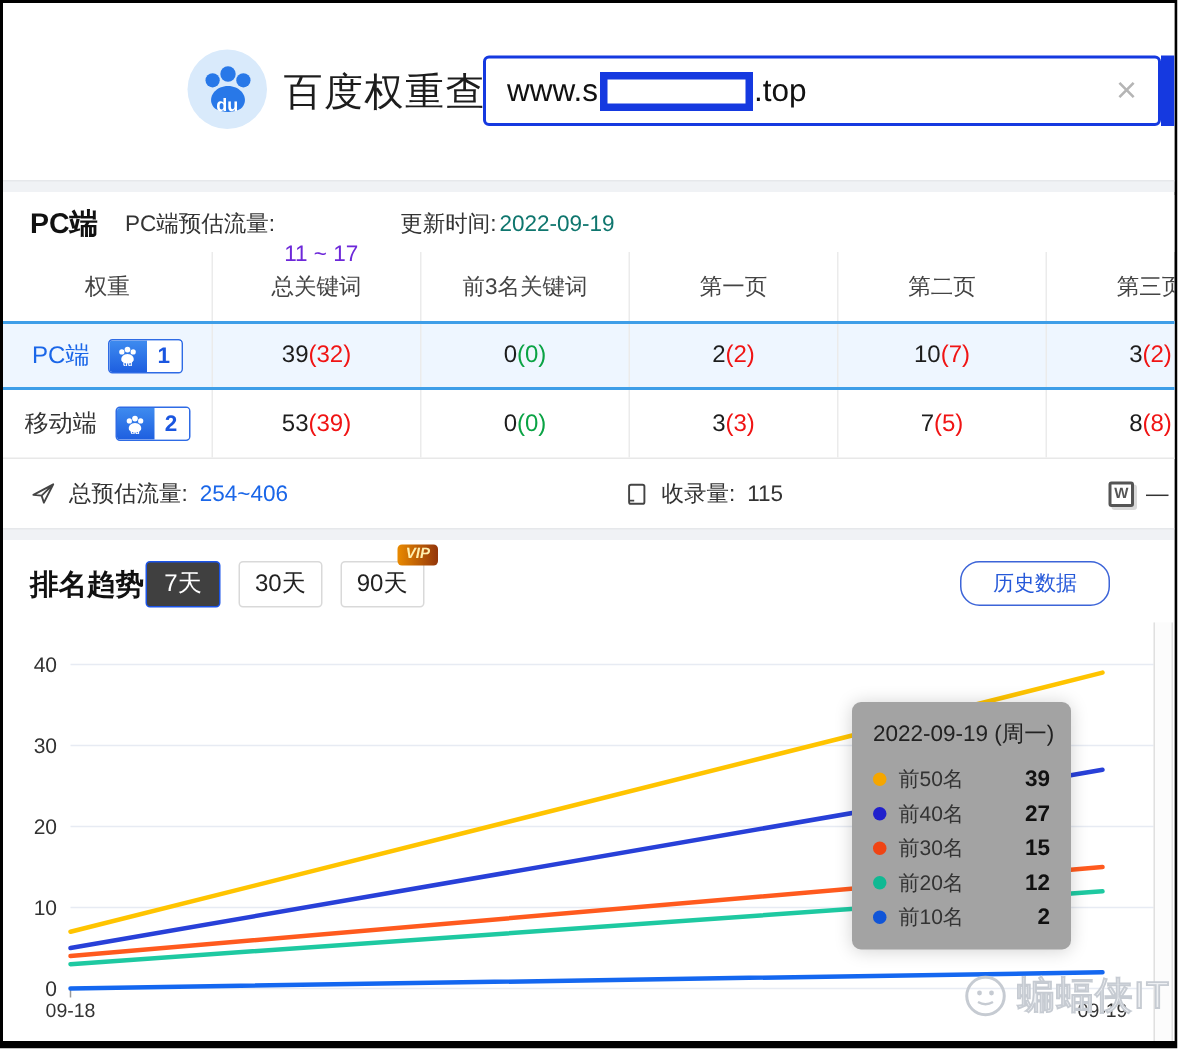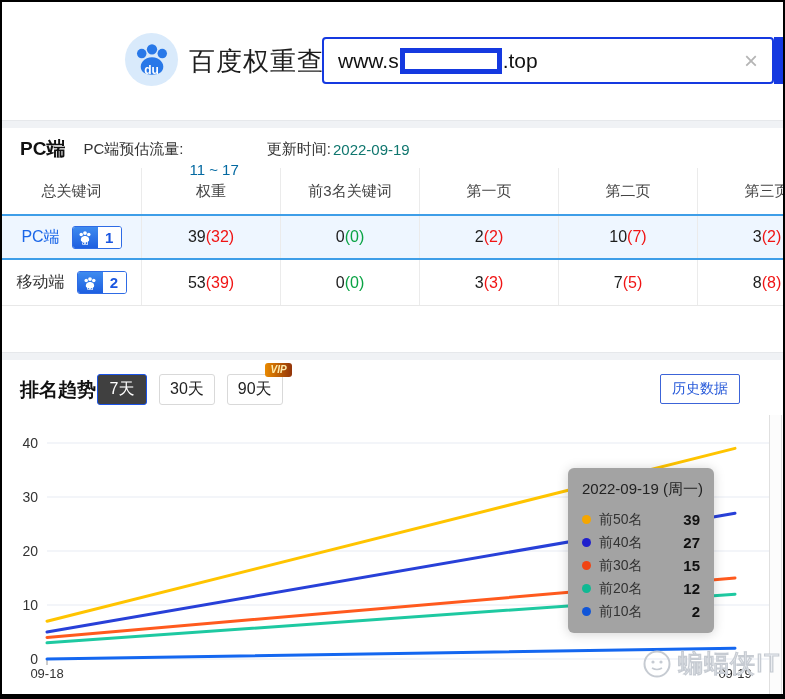--- a/index.html
+++ b/index.html
@@ -24,21 +24,21 @@
 
   .strip { position:absolute; left:0; width:100%; background:#f0f2f5; }
   .strip1 { top:118px; height:8px; border-top:1px solid #e6e8eb; }
   .strip2 { top:350px; height:8px; border-top:1px solid #e6e8eb; }
 
   
   .sec-head { position:absolute; left:0; top:128px; width:100%; height:38px; display:flex;
               align-items:center; padding-left:18px; background:#fff; }
   .sec-title { font-size:19px; font-weight:bold; color:#111; }
   .sec-lab { font-size:15px; color:#333; margin-left:18px; }
-  .sec-val { font-size:15px; color:#0369a1; margin-left:6px;margin-top:40px; }
+  .sec-val { font-size:15px; color:#6d28d9; margin-left:6px;margin-top:40px; }
   .sec-lab2 { font-size:15px; color:#333; margin-left:28px; }
   .sec-val2 { font-size:15px; color:#0f766e; margin-left:2px; }
 
   
   .tbl { position:absolute; left:0; top:166px; width:834px; }
   .trow { display:grid; grid-template-columns:repeat(6,139px); }
   .hrow { height:46px; }
   .hcell { display:flex; align-items:center; justify-content:center; font-size:15px; color:#444; }
   .trow > div + div { border-left:1px solid #ebebeb; }
   .drow1 { height:46px; background:#EEF6FF; border-top:2px solid #3E9EE8; border-bottom:2px solid #3E9EE8; }
@@ -69,22 +69,22 @@
   .trend-head { position:absolute; left:0; top:358px; width:100%; height:55px; background:#fff; }
   .trend-title { position:absolute; left:18px; top:17px; font-size:19px; font-weight:bold; color:#111; }
   .tabs { position:absolute; left:95px; top:14px; display:flex; }
   .tab { min-width:50px; height:31px; padding:0 10px; display:flex; align-items:center; justify-content:center;
          font-size:16px; color:#222; background:#fff; border:1px solid #d9d9d9; border-radius:3px;
          margin-right:12px; position:relative; cursor:pointer; }
   .tab.active { background:#404040; border-color:#1A53E8; color:#fff; }
   .vip-tag { position:absolute; top:-12px; right:-10px; padding:1px 5px 2px;
              background:linear-gradient(90deg,#E98A00,#93350A); color:#FFEFB0; font-size:10px;
              font-style:italic; font-weight:bold; border-radius:3px; }
-  .history-btn { position:absolute; right:43px; top:14px; padding:5px 11px; border:1px solid #3C64D8;
-                 color:#2659D9; font-size:14px; background:#fff; border-radius:2px; cursor:pointer; }
+  .history-btn { position:absolute; right:43px; top:14px; padding:5px 21px; border:1px solid #3C64D8;
+                 color:#2659D9; font-size:14px; background:#fff; border-radius:13px; cursor:pointer; }
 
   
   .chart { position:absolute; left:0; top:413px; width:100%; height:281px; background:#fff; }
   .chart svg { position:absolute; left:0; top:0; }
   .scroll-strip { position:absolute; right:1px; top:413px; height:281px; width:13px; background:#fcfcfc;
                   border-left:1px solid #e0e0e0; border-right:1px solid #e0e0e0; cursor:pointer; }
 
   .tooltip { position:absolute; left:566px; top:466px; width:146px; background:#a3a3a3; border-radius:6px;
              box-shadow:0 1px 12px rgba(0,0,0,0.18); padding:12px 14px 10px; z-index:5; }
   .tt-title { font-size:15px; color:#222; margin-bottom:9px; white-space:nowrap; }
@@ -136,22 +136,22 @@
   <div class="sec-head">
     <span class="sec-title">PC端</span>
     <span class="sec-lab">PC端预估流量:</span>
     <span class="sec-val">11 ~ 17</span>
     <span class="sec-lab2">更新时间:</span>
     <span class="sec-val2">2022-09-19</span>
   </div>
 
   <div class="tbl">
     <div class="trow hrow">
+      <div class="hcell">权重</div>
       <div class="hcell">总关键词</div>
-      <div class="hcell">权重</div>
       <div class="hcell">前3名关键词</div>
       <div class="hcell">第一页</div>
       <div class="hcell">第二页</div>
       <div class="hcell">第三页</div>
     </div>
 
     <div class="trow drow1">
       <div class="cell">
         <span class="rowname-pc">PC端</span>
         <span class="badge">
@@ -215,20 +215,41 @@
           <span>7</span>
           <span style="color: rgb(240, 20, 20);">(5)</span>
         </div>
       <div class="cell">
           <span>8</span>
           <span style="color: rgb(240, 20, 20);">(8)</span>
         </div>
     </div>
   </div>
 
+  <div class="stats">
+    <div class="stat s1">
+      <svg viewBox="0 0 20 20" width="18" height="18">
+          <path d="M2.5 11 L17.2 3.2 L10.3 16.8 L8.6 11.6 Z M8.6 11.6 L17.2 3.2" fill="none" stroke="#444" stroke-width="1.4" stroke-linejoin="round"></path>
+        </svg>
+      <span>总预估流量:</span>
+      <span class="blue">254~406</span>
+    </div>
+    <div class="stat s2">
+      <svg viewBox="0 0 20 20" width="17" height="17">
+          <rect x="4" y="2.5" width="12" height="15" rx="1.5" fill="none" stroke="#444" stroke-width="1.5"></rect>
+          <path d="M4 15 L8 15" stroke="#444" stroke-width="1.5"></path>
+        </svg>
+      <span>收录量:</span>
+      <span>115</span>
+    </div>
+    <div class="stat s3">
+      <span class="w-icon">W</span>
+      <span>—</span>
+    </div>
+  </div>
 
   <div class="strip strip2"></div>
 
   <div class="trend-head">
     <div class="trend-title">排名趋势</div>
     <div class="tabs">
       <div class="tab active">7天</div>
       <div class="tab">30天</div>
       <div class="tab">
         <span>90天</span>

